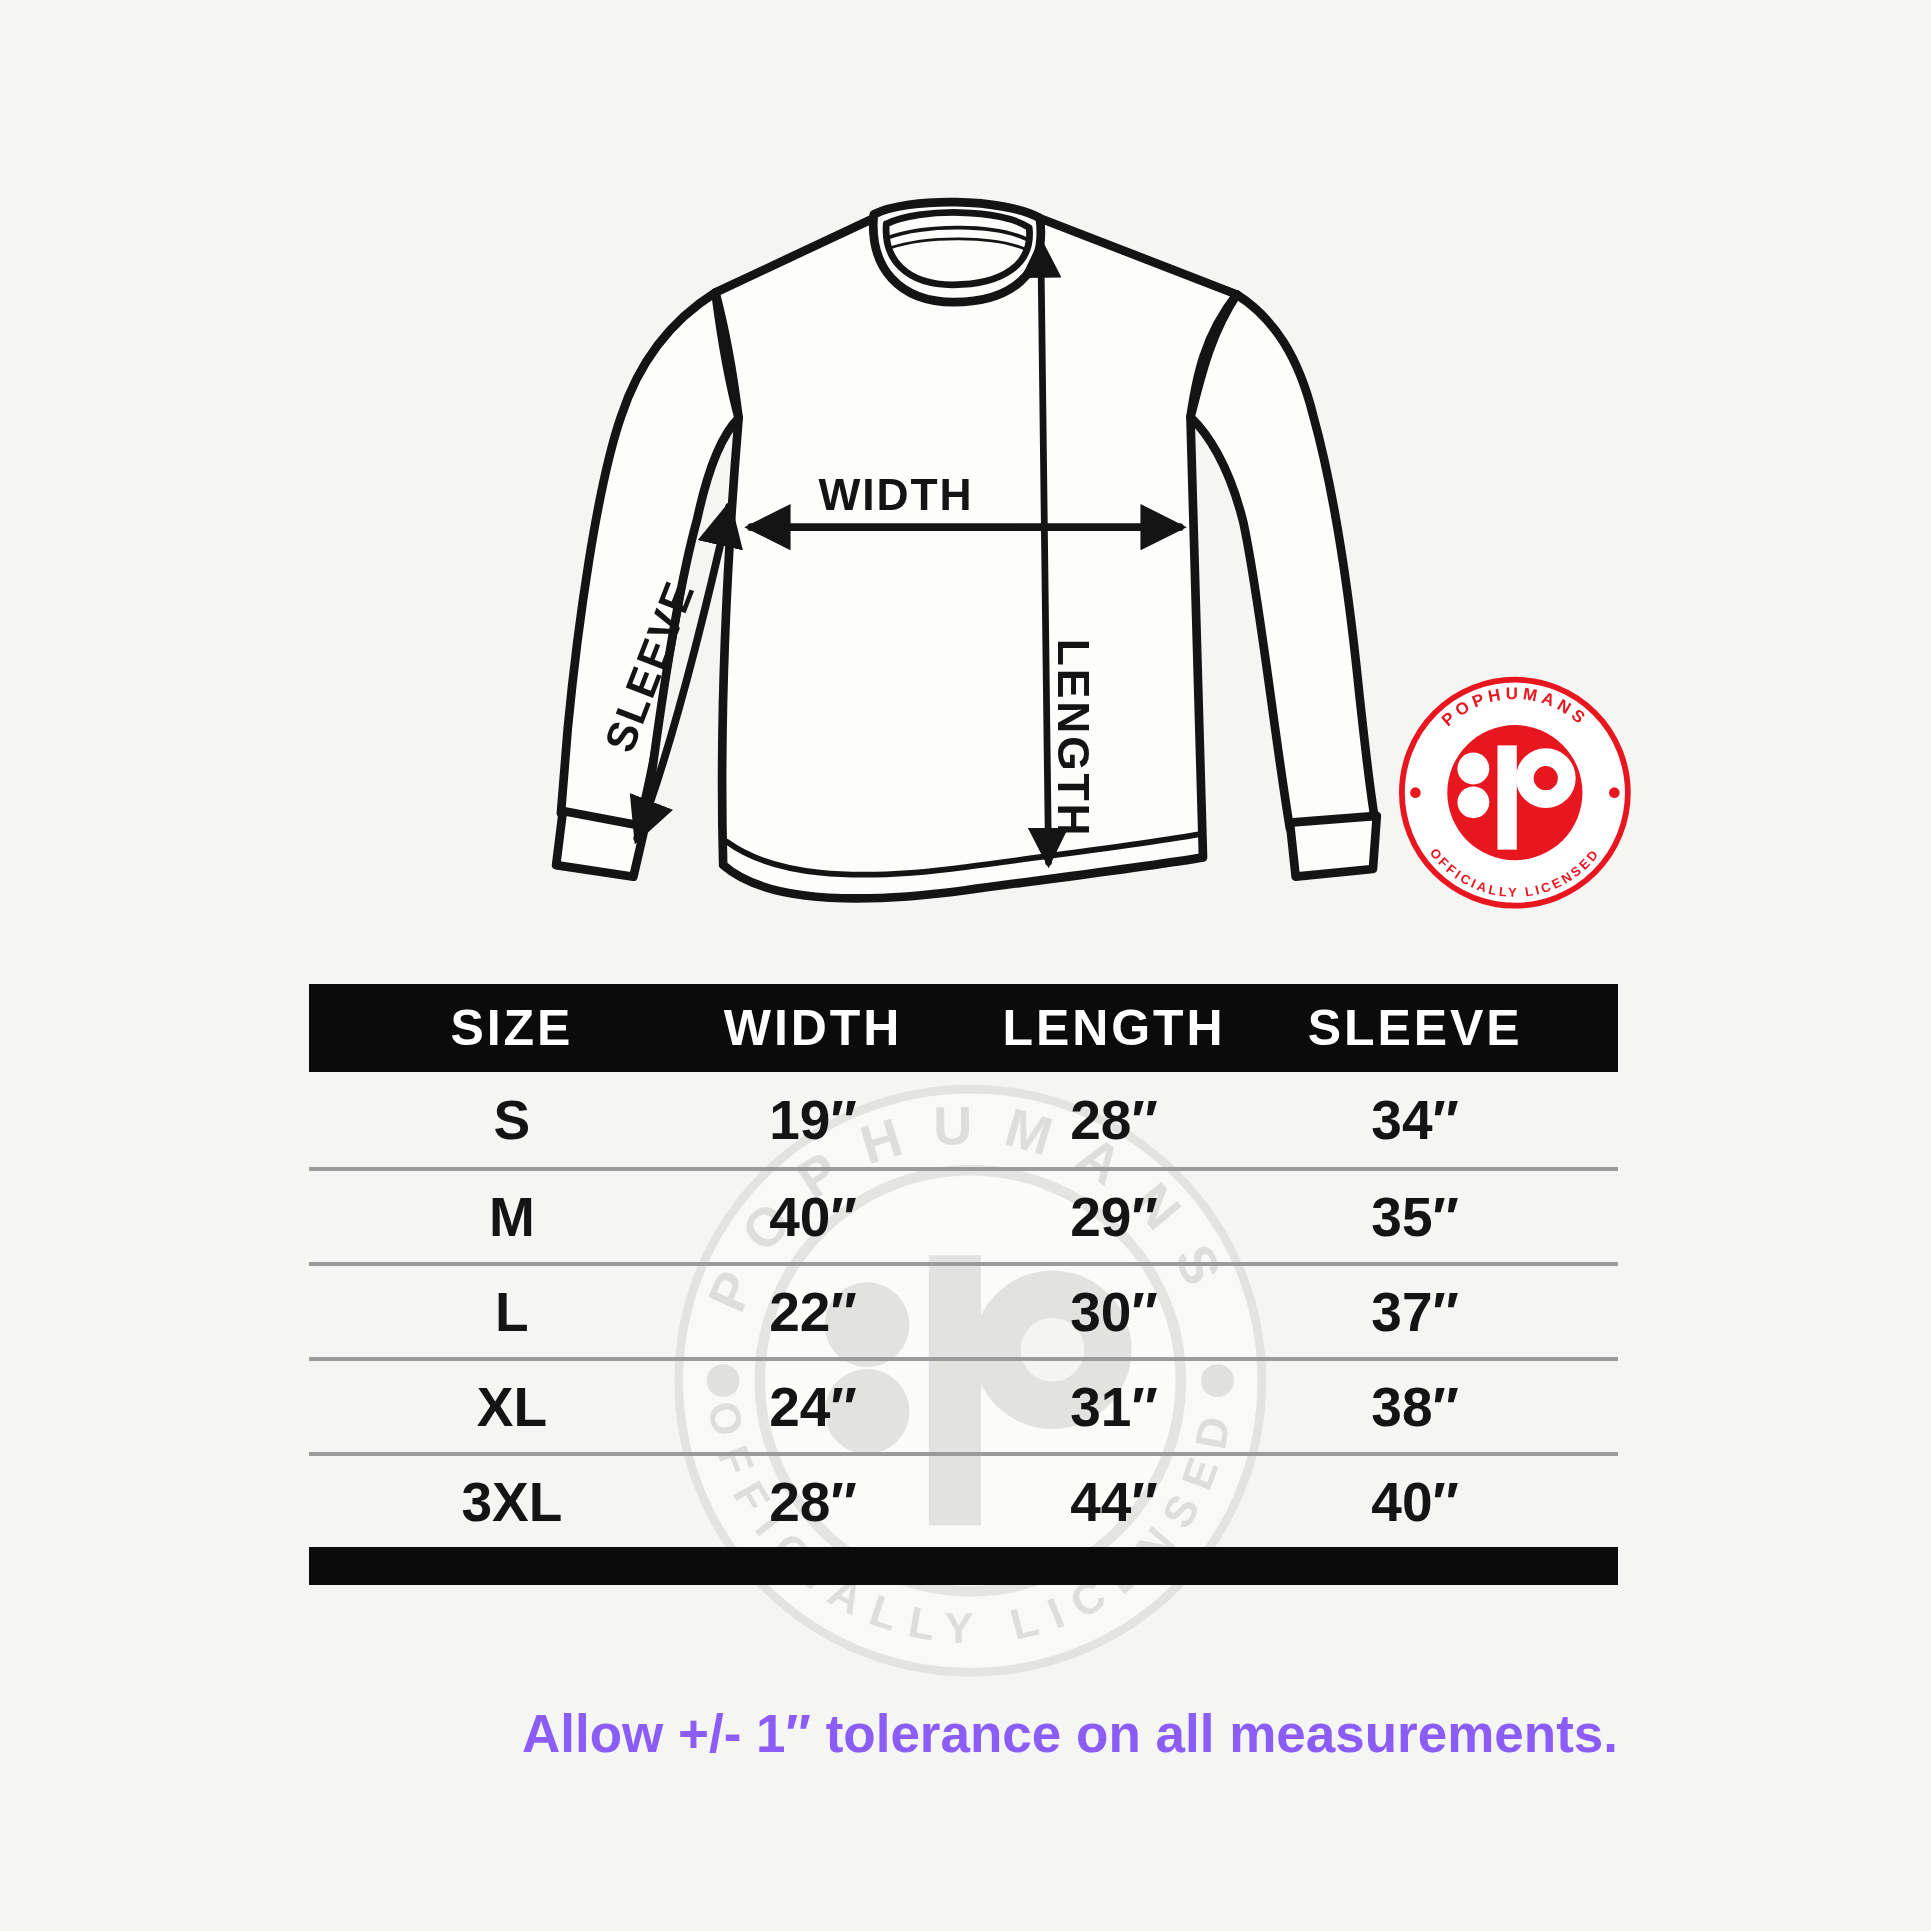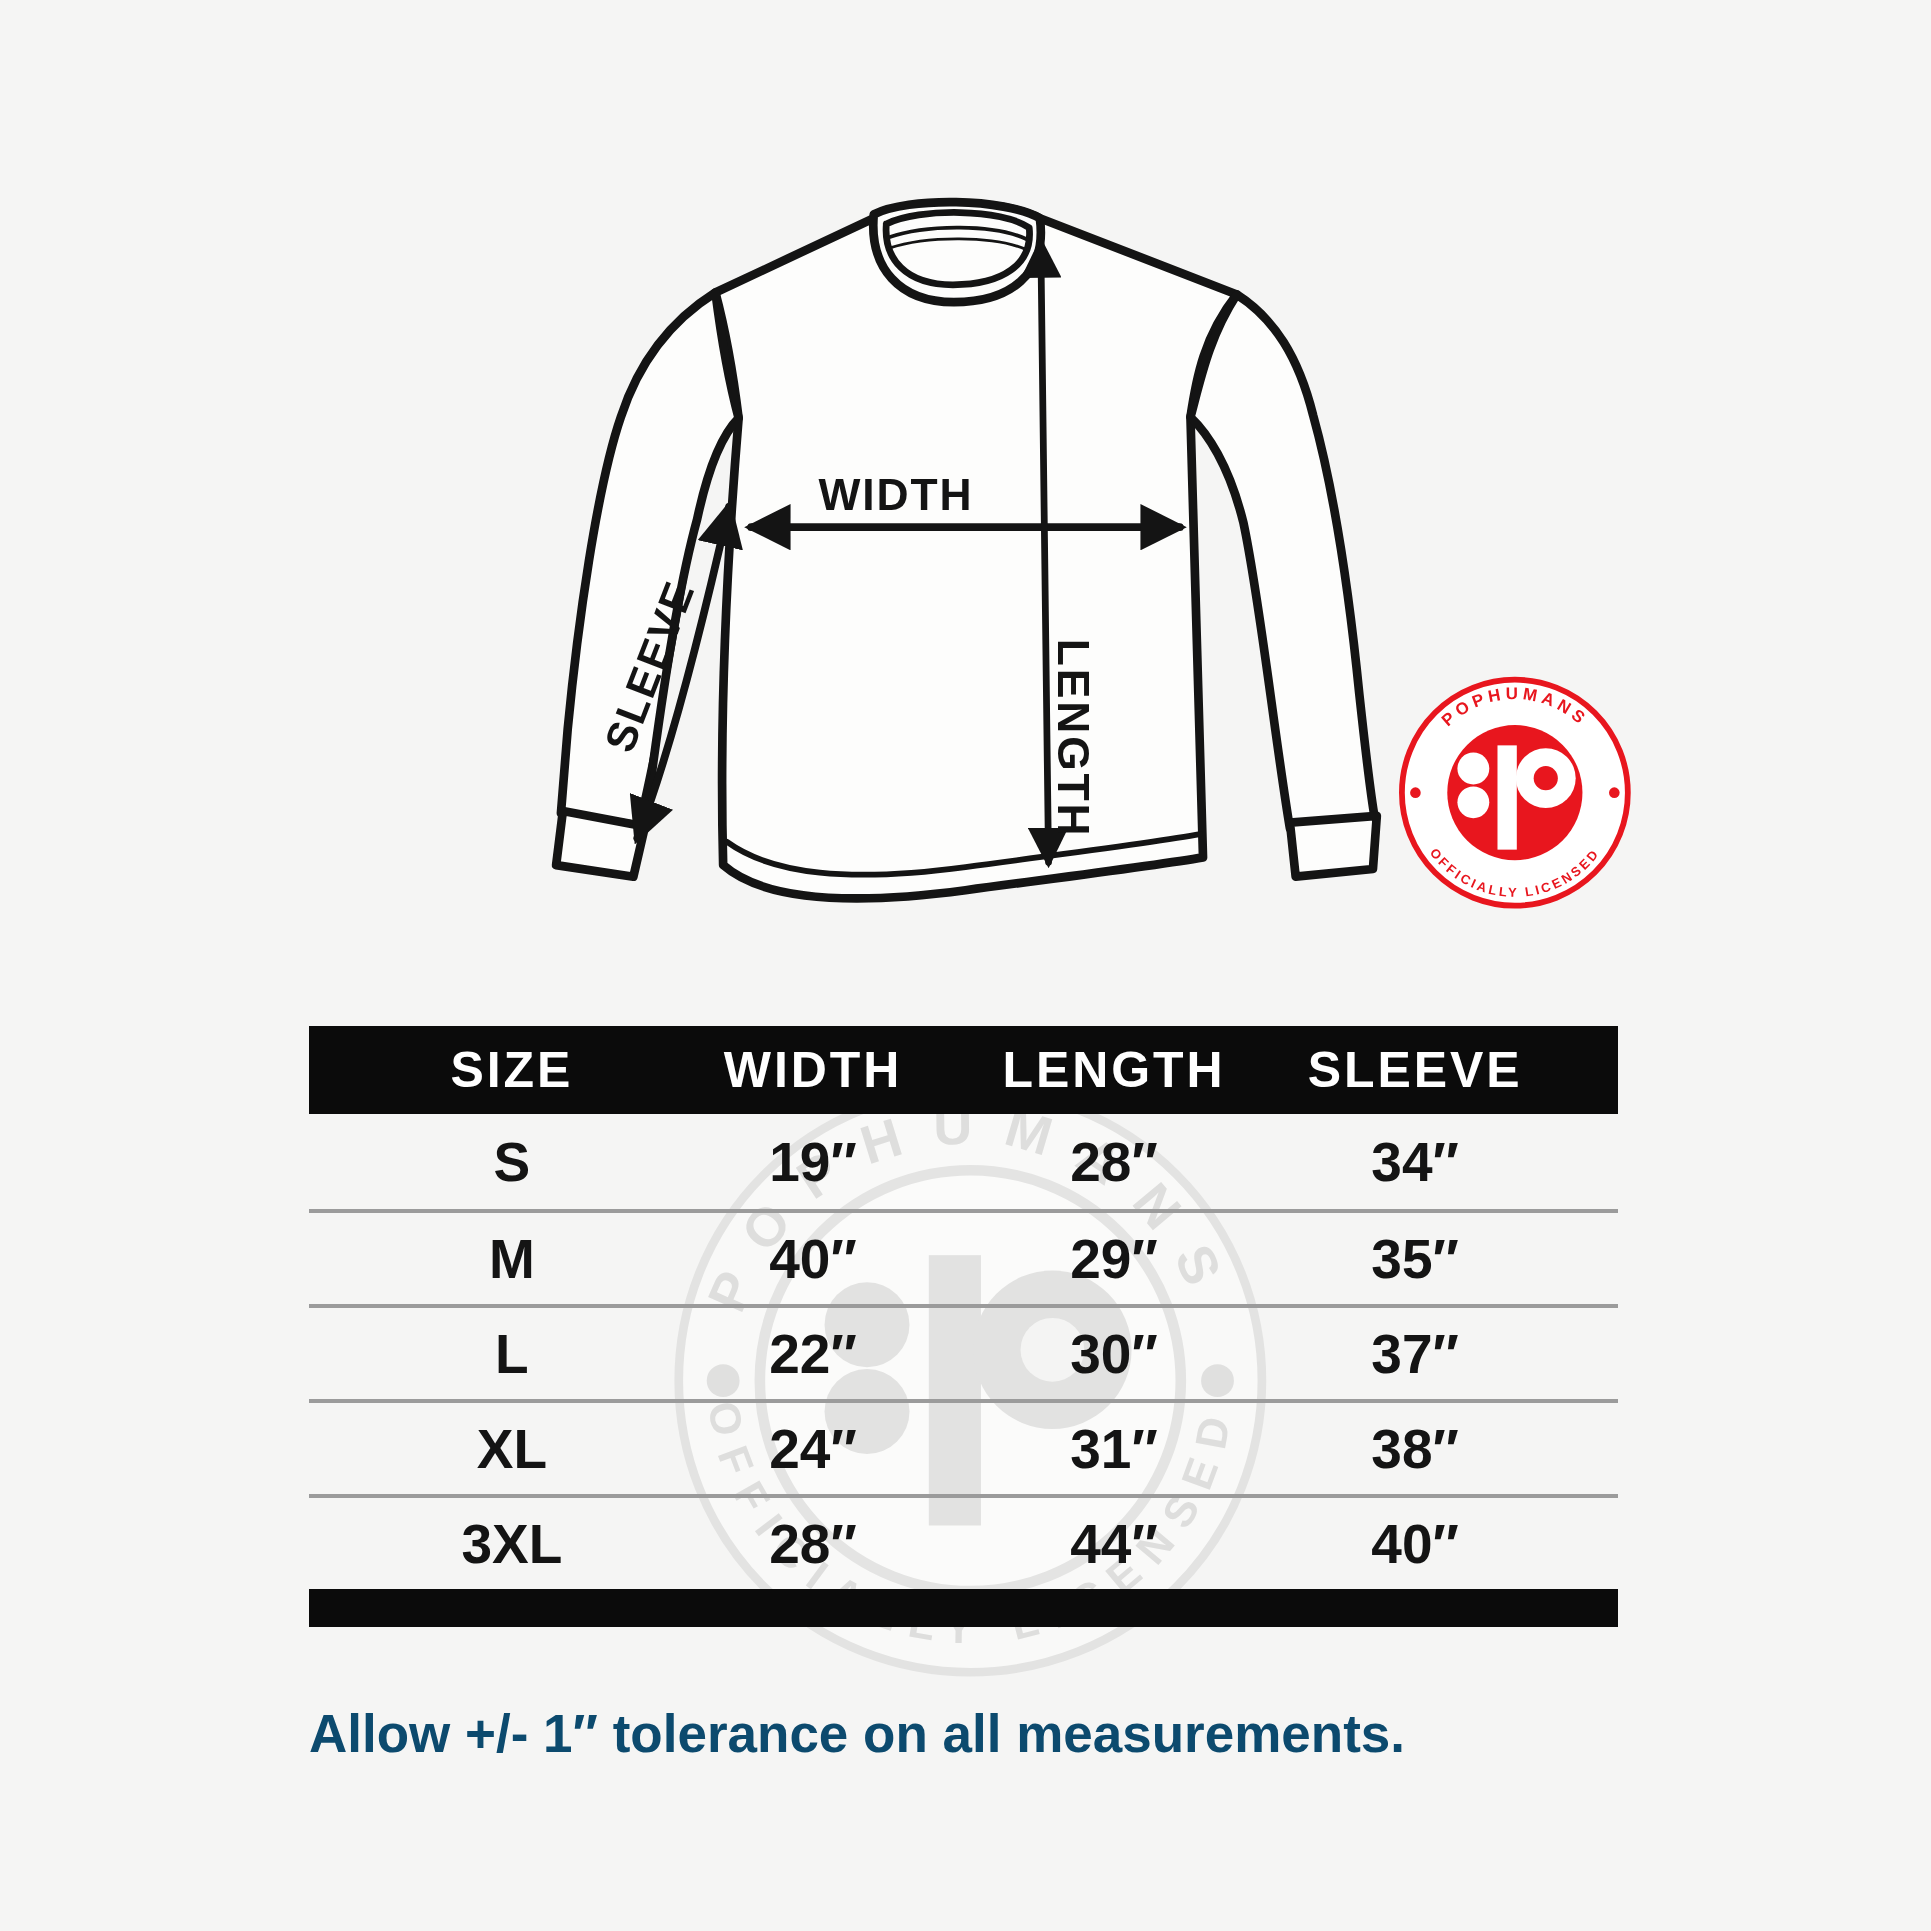--- a/index.html
+++ b/index.html
@@ -15,40 +15,39 @@
   svg.art text{font-family:"Liberation Sans","DejaVu Sans",sans-serif;font-weight:bold;}
 
   
   .size-table{
     position:absolute;left:309px;top:984px;width:1309px;
   }
   .thead{
     height:88px;background:#0b0b0b;
     display:flex;align-items:center;padding:0 4%;
     box-sizing:border-box;
-    margin-top:42px;
   }
   .thead .th{
     flex:1;text-align:center;color:#ffffff;
     font-size:50px;font-weight:bold;letter-spacing:2.9px;
   }
   .trow{
     height:95px;display:flex;align-items:center;padding:0 4%;
     box-sizing:border-box;
   }
   .trow + .trow{border-top:4.8px solid #9b9b9b;}
   .trow .td{
     flex:1;text-align:center;color:#141414;
     font-size:55px;font-weight:bold;
   }
   .tfoot{height:38px;background:#0b0b0b;}
 
   .note{
     position:absolute;left:309px;top:1703px;width:1309px;
-    text-align:left;color:#0c4a6e;
+    text-align:right;color:#8b5cf6;
     font-size:53px;font-weight:bold;
   }
 </style>
 </head>
 <body>
 
 <div class="stage">
 
   <svg class="art" viewBox="0 0 2000 2000">
     <defs>

